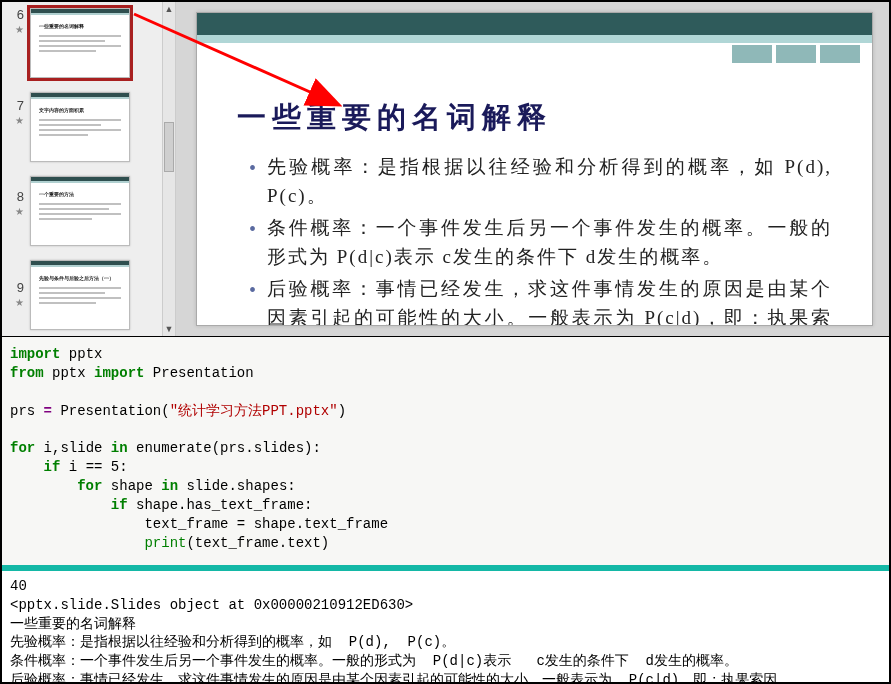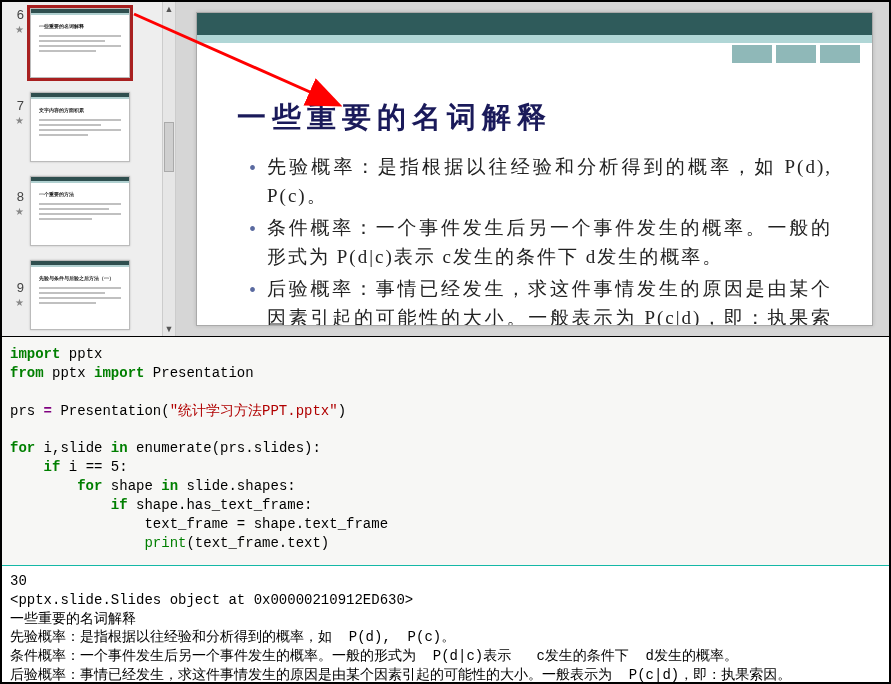--- a/index.html
+++ b/index.html
@@ -161,21 +161,21 @@
 
   
   .code-panel {
     background: #f7f7f5;
     padding: 8px 8px 12px 8px;
     font-family: "Courier New", monospace;
     font-size: 14px;
     line-height: 1.35;
     white-space: pre;
     color: #000;
-    border-bottom: 1px solid #14b8a6;
+    border-bottom: 6px solid #14b8a6;
   }
   .kw { color: #007f00; font-weight: bold; }
   .op { color: #7f007f; font-weight: bold; }
   .str { color: #b00000; }
   .bi { color: #007f00; }
 
   
   .out-panel {
     background: #fff;
     padding: 6px 8px 6px 8px;
@@ -283,18 +283,18 @@
 
 <span>prs </span><span class="op">=</span><span> Presentation(</span><span class="str">"统计学习方法PPT.pptx"</span><span>)</span>
 
 <span class="kw">for</span><span> i,slide </span><span class="kw">in</span><span> enumerate(prs.slides):</span>
     <span class="kw">if</span><span> i == 5:</span>
         <span class="kw">for</span><span> shape </span><span class="kw">in</span><span> slide.shapes:</span>
             <span class="kw">if</span><span> shape.has_text_frame:</span>
 <span>                text_frame = shape.text_frame</span>
                 <span class="bi">print</span><span>(text_frame.text)</span></div>
 
-<div class="out-panel"><span>30</span>
+<div class="out-panel"><span>40</span>
 <span>&lt;pptx.slide.Slides object at 0x00000210912ED630&gt;</span>
 <span>一些重要的名词解释</span>
 <span>先验概率：是指根据以往经验和分析得到的概率，如  P(d),  P(c)。</span>
 <span>条件概率：一个事件发生后另一个事件发生的概率。一般的形式为  P(d|c)表示   c发生的条件下  d发生的概率。</span>
 <span>后验概率：事情已经发生，求这件事情发生的原因是由某个因素引起的可能性的大小。一般表示为  P(c|d)，即：执果索因。</span></div>
 
 </body></html>

